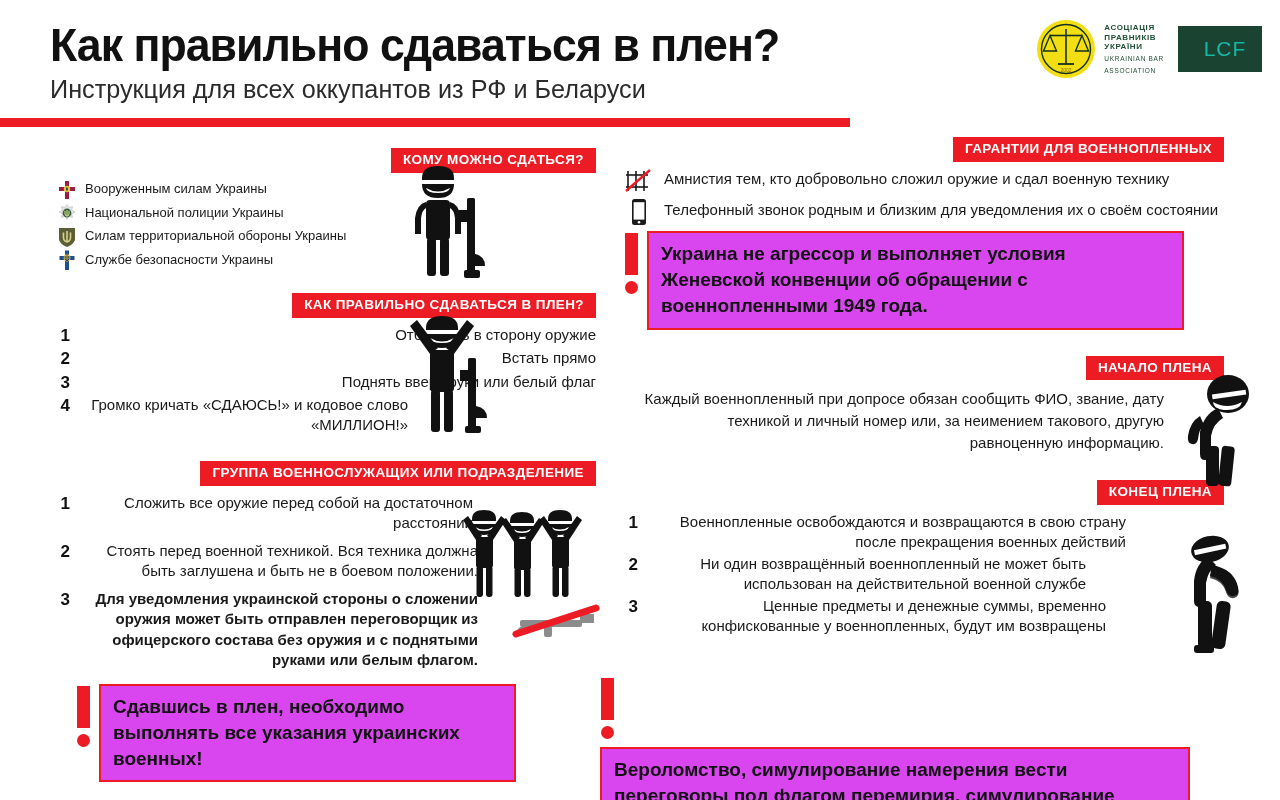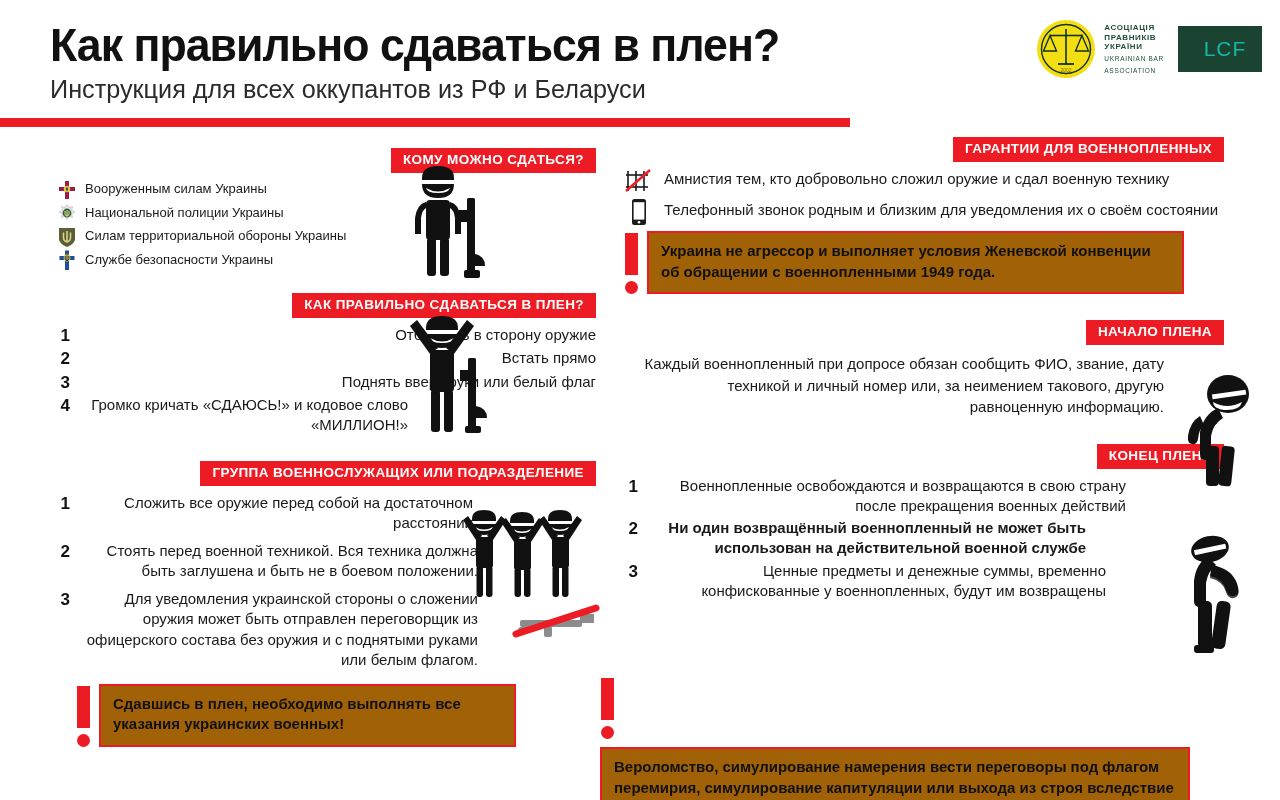--- a/index.html
+++ b/index.html
@@ -74,22 +74,22 @@
   .iconlist li{display:flex;align-items:flex-start;gap:10px;font-size:15px;line-height:1.45;margin-bottom:3px;}
   .ic{width:30px;height:30px;flex:0 0 30px;position:relative;margin-top:-2px;}
 
   
   .warn{position:relative;display:flex;align-items:stretch;gap:8px;}
   .bang{width:15px;flex:0 0 15px;display:flex;flex-direction:column;align-items:center;justify-content:flex-start;padding-top:2px;}
   .bang .bar{width:13px;height:42px;background:#ED1B24;}
   .bang .dot{width:13px;height:13px;border-radius:50%;background:#ED1B24;margin-top:6px;}
   .warn-box{
     flex:1;border:2.5px solid #ED1B24;padding:8px 12px;
-    font-size:15px;font-weight:bold;line-height:1.38;color:#111;
-    background:#a16207;
+    font-size:19px;font-weight:bold;line-height:1.38;color:#111;
+    background:#d946ef;
   }
   .warn-box p{margin:0;}
 
   .plain{font-size:15px;line-height:1.46;margin:8px 0 0 20px;color:#1a1a1a;}
 
   
   .fig{position:absolute;}
   svg{display:block;}
 
   .note-indent{margin-left:20px;}
@@ -205,21 +205,21 @@
         <li style="margin-bottom:8px;">
           <span class="num">1</span>
           <span class="txt" style="max-width:395px;">Сложить все оружие перед собой на достаточном расстоянии</span>
         </li>
         <li style="margin-bottom:8px;">
           <span class="num">2</span>
           <span class="txt" style="max-width:400px;">Стоять перед военной техникой. Вся техника должна быть заглушена и быть не в боевом положении.</span>
         </li>
         <li>
           <span class="num">3</span>
-          <span class="txt" style="max-width:400px;">Для уведомления украинской стороны о сложении оружия может быть отправлен переговорщик из офицерского состава без оружия и с поднятыми руками или белым флагом.</span>
+          <span class="txt" style="max-width:400px;font-weight:bold;">Для уведомления украинской стороны о сложении оружия может быть отправлен переговорщик из офицерского состава без оружия и с поднятыми руками или белым флагом.</span>
         </li>
       </ul>
     </div>
 
     <div class="warn note-indent" style="margin-top:14px;width:440px;">
       <span class="bang">
         <span class="bar"></span>
         <span class="dot"></span>
       </span>
       <div class="warn-box">
@@ -278,21 +278,21 @@
 
     <div class="sec" style="margin-top:26px;">
       <span class="chip indent">КОНЕЦ ПЛЕНА</span>
       <ul class="list">
         <li>
           <span class="num">1</span>
           <span class="txt" style="max-width:480px;">Военнопленные освобождаются и возвращаются в свою страну после прекращения военных действий</span>
         </li>
         <li>
           <span class="num">2</span>
-          <span class="txt" style="max-width:440px;font-weight:bold;">Ни один возвращённый военнопленный не может быть использован на действительной военной службе</span>
+          <span class="txt" style="max-width:440px;">Ни один возвращённый военнопленный не может быть использован на действительной военной службе</span>
         </li>
         <li>
           <span class="num">3</span>
           <span class="txt" style="max-width:460px;">Ценные предметы и денежные суммы, временно конфискованные у военнопленных, будут им возвращены</span>
         </li>
       </ul>
     </div>
   </div>
 
   <div class="warn" style="position:absolute;left:600px;top:676px;width:590px;flex-direction:column;">

